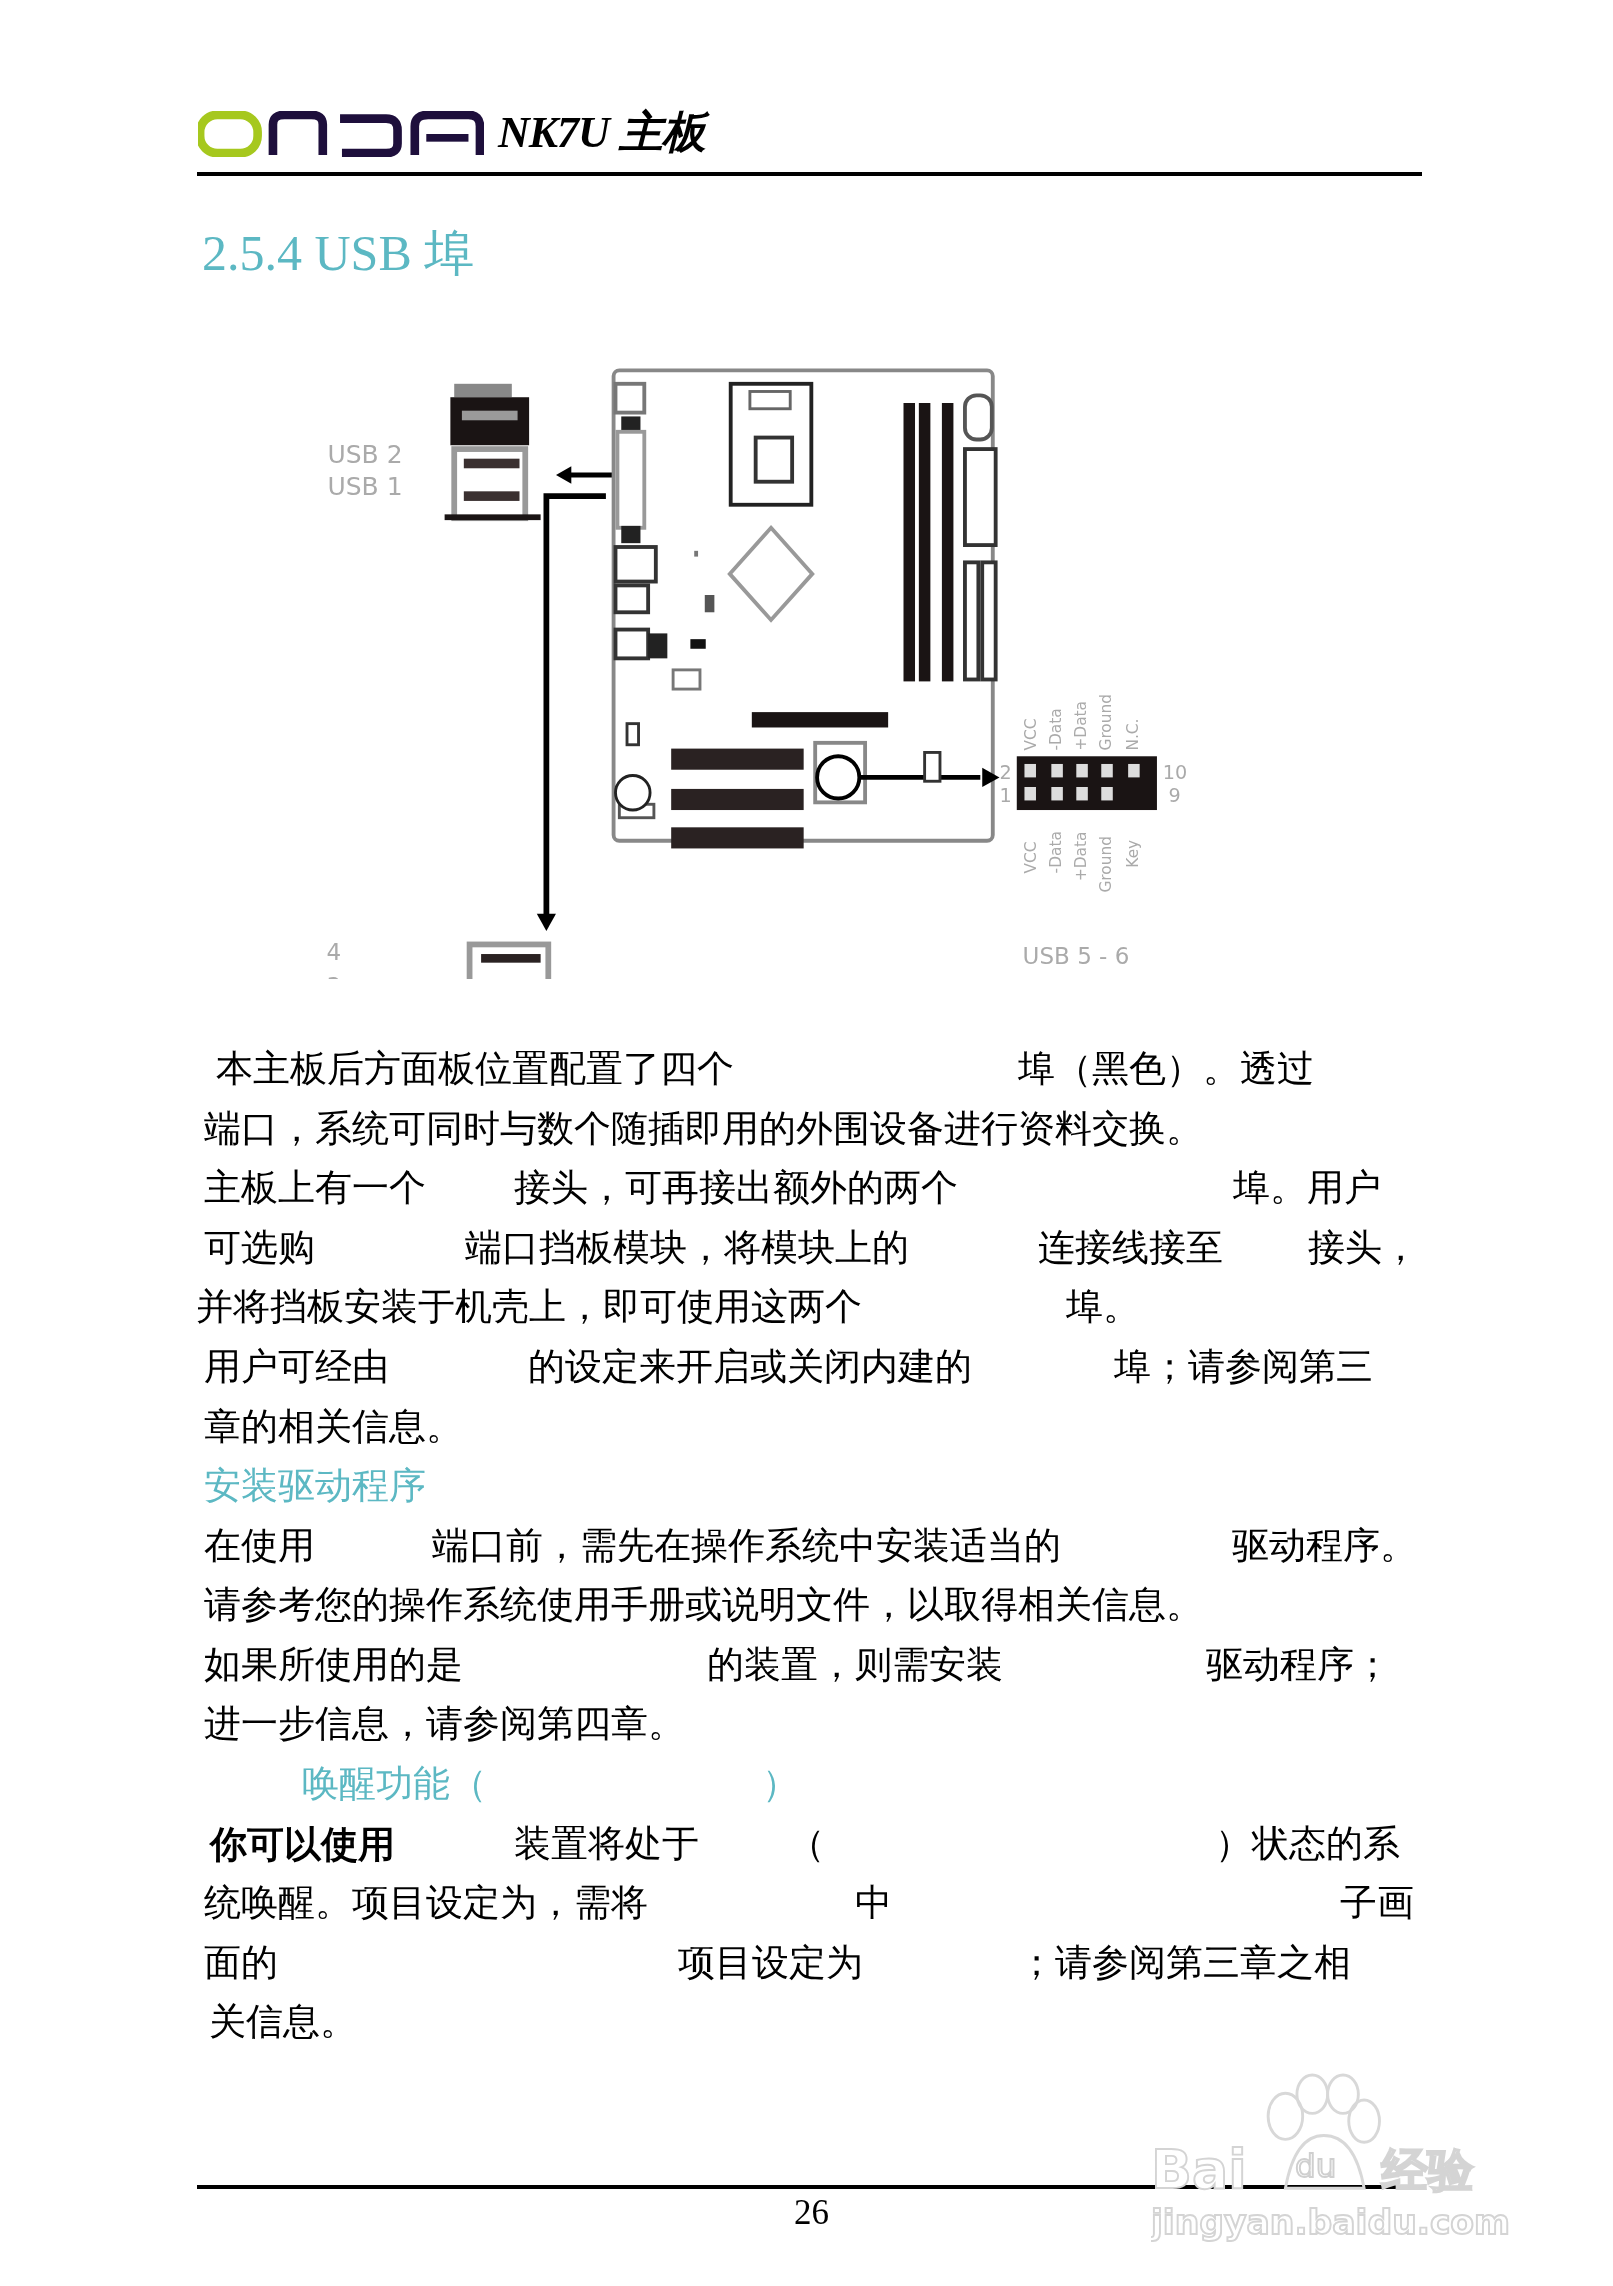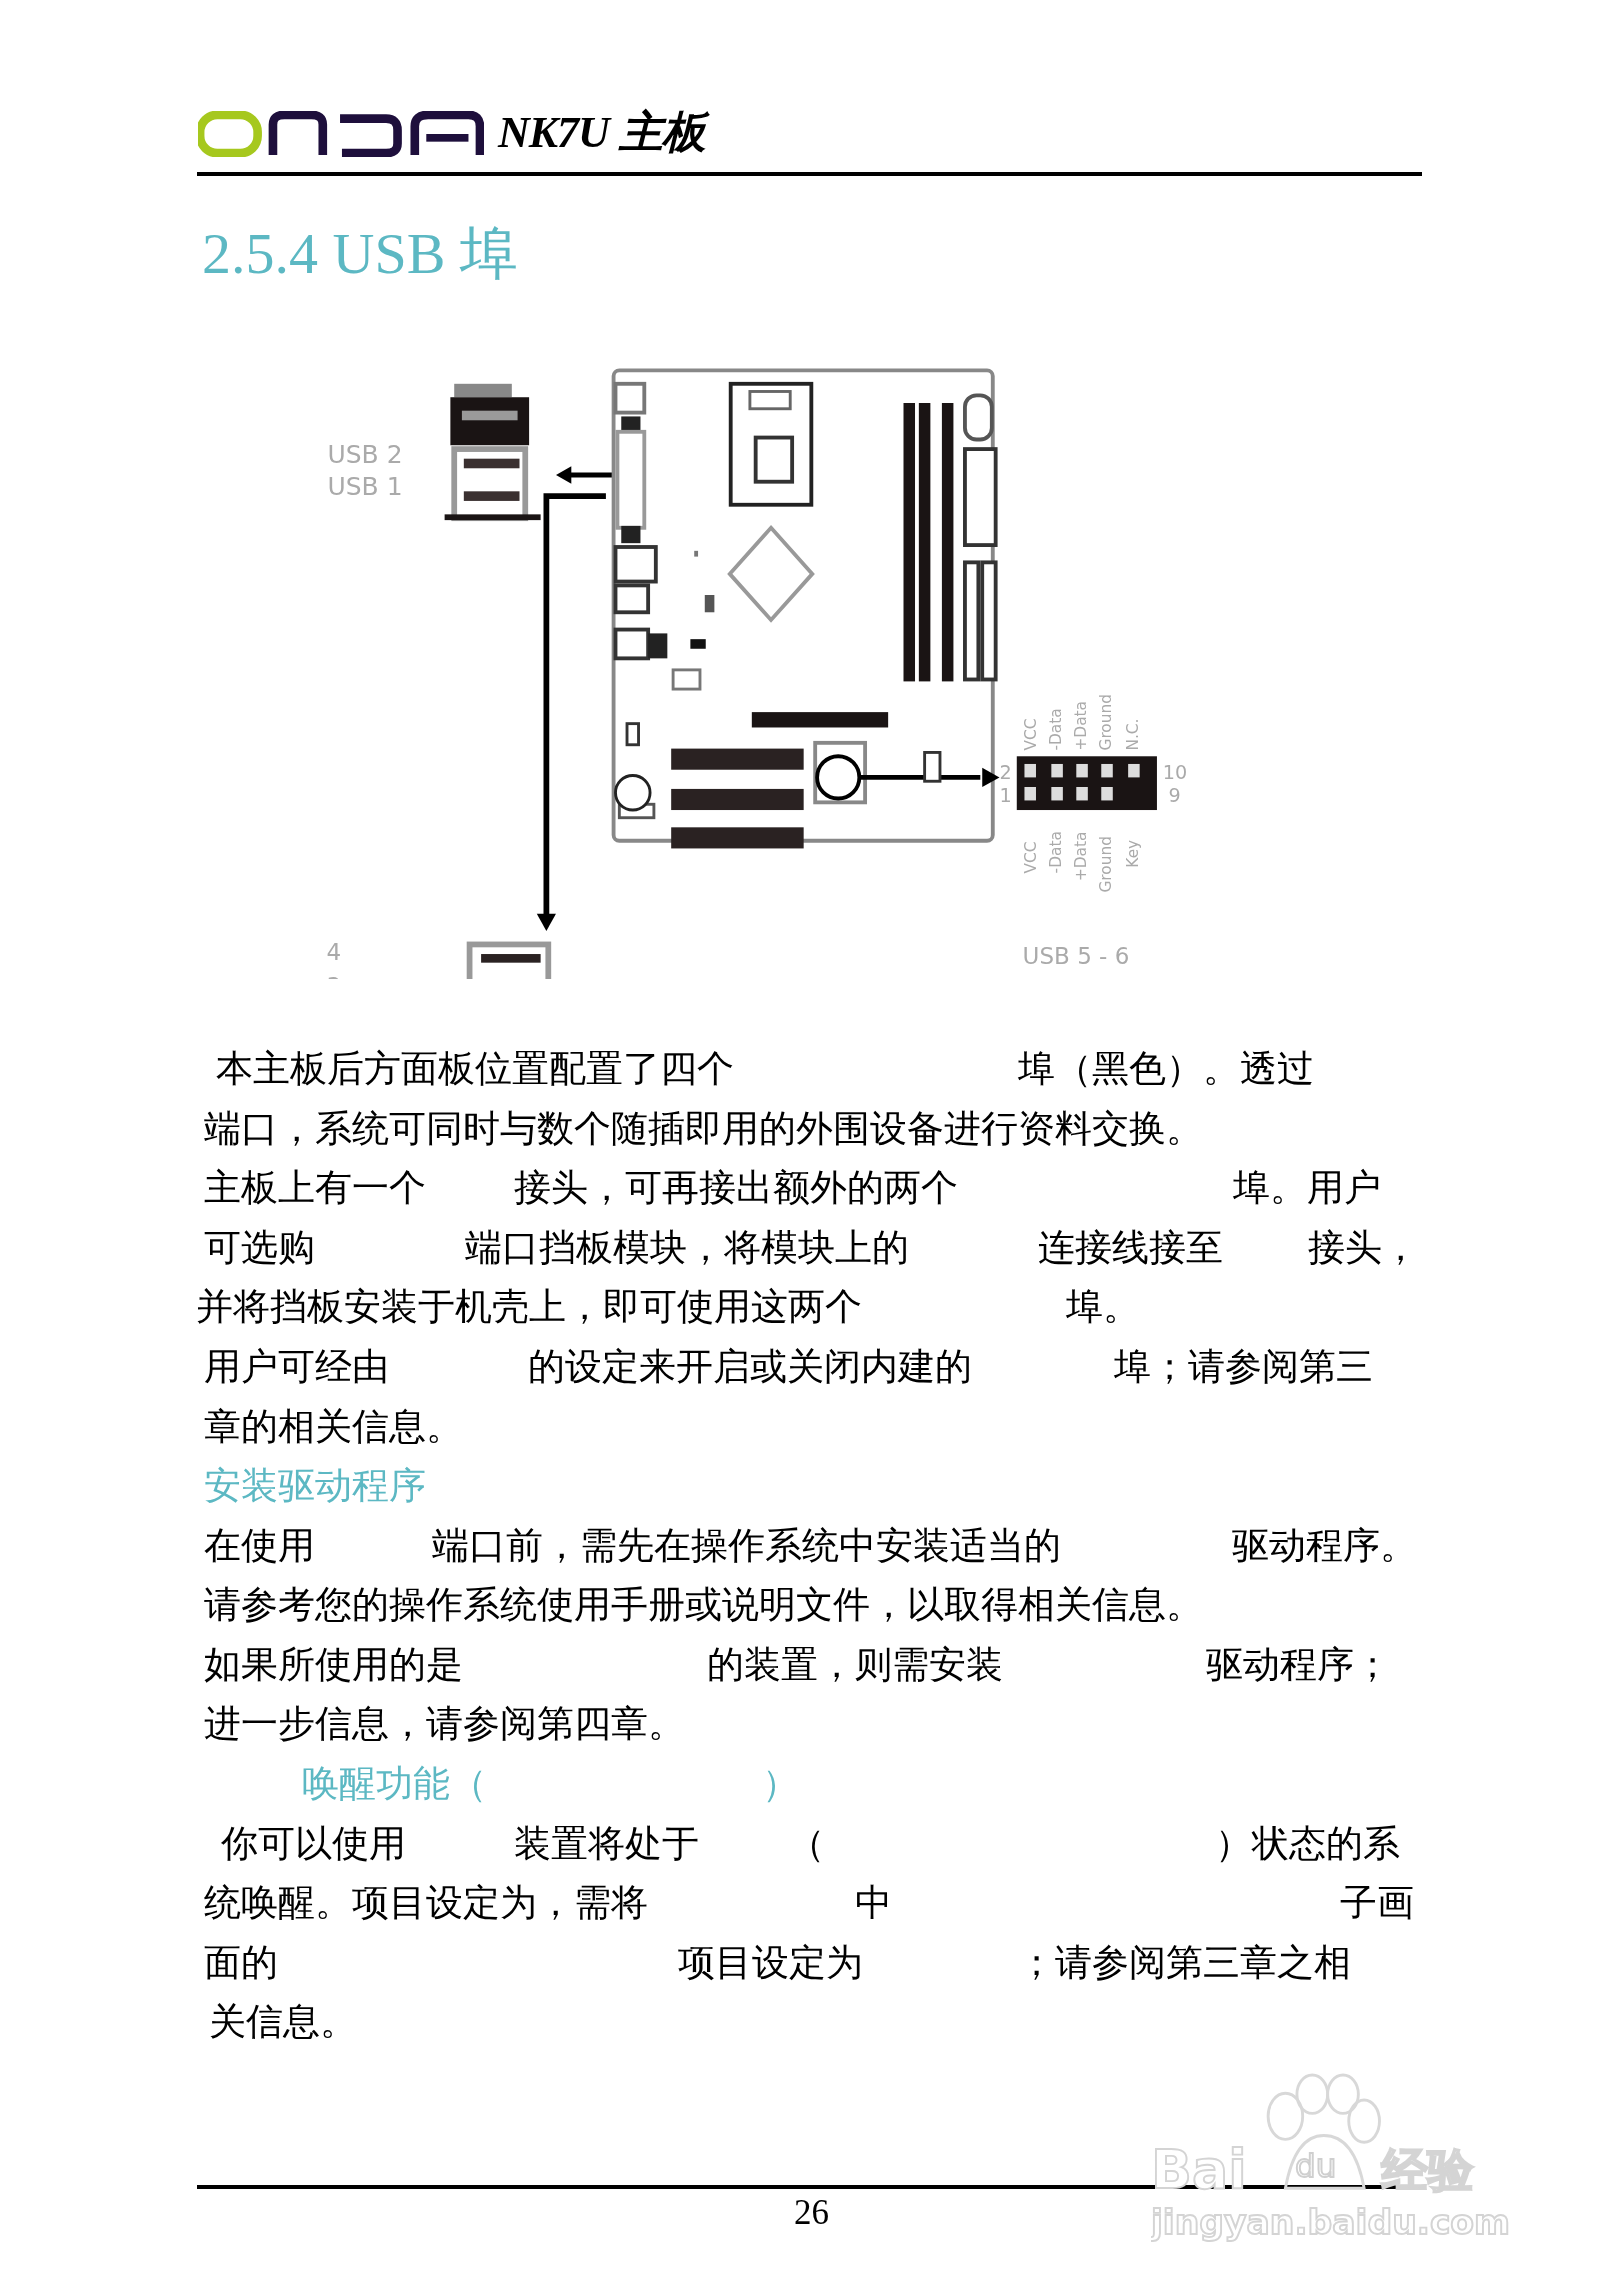--- a/index.html
+++ b/index.html
@@ -2,21 +2,21 @@
 <html><head>
 <meta charset="utf-8">
 <style>
   html, body { margin:0; padding:0; background:#ffffff; }
   body { width:1614px; height:2286px; position:relative; overflow:hidden;
          font-family:"DejaVu Serif","Liberation Serif",serif; color:#000; }
   .abs { position:absolute; }
   .logo { left:198px; top:111px; width:286px; height:46px; }
   .model { left:498px; top:106px; font-family:"Liberation Serif",serif; font-style:italic; font-weight:bold; font-size:44px; line-height:54px; letter-spacing:-1px; white-space:nowrap; }
   .hline { left:197px; width:1225px; height:3.8px; background:#000; }
-  .title { left:202px; top:223px; font-family:"Liberation Serif",serif; font-size:58px; line-height:61px; color:#5cb8c3; white-space:nowrap; }
+  .title { left:202px; top:223px; font-family:"Liberation Serif",serif; font-size:50px; line-height:61px; color:#5cb8c3; white-space:nowrap; }
   .diagram { left:327px; top:355px; width:961px; height:624px; }
   .line { position:absolute; height:48px; font-size:37px; line-height:48px; white-space:nowrap; }
   .seg { position:absolute; top:0; white-space:nowrap; }
   .teal { color:#5cb8c3; }
   .pageno { left:794px; top:2194px; font-family:"Liberation Serif",serif; font-size:35px; line-height:38px; }
   .watermark { left:1151px; top:2044px; width:384px; height:231px; }
 </style>
 </head>
 <body>
 
@@ -187,21 +187,21 @@
       <span class="seg" style="left: 1206px;">驱动程序；</span>
     </div>
     <div class="line" style="top: 1700px; left: 0px;">
       <span class="seg" style="left: 204px;">进一步信息，请参阅第四章。</span>
     </div>
     <div class="line teal" style="top: 1760px; left: 0px;">
       <span class="seg" style="left: 302px;">唤醒功能（</span>
       <span class="seg" style="left: 762px;">）</span>
     </div>
     <div class="line" style="top: 1820px; left: 0px;">
-      <span class="seg" style="left: 221px;">你可以使用</span>
+      <span class="seg" style="left: 210px; font-weight: bold;">你可以使用</span>
       <span class="seg" style="left: 514px;">装置将处于</span>
       <span class="seg" style="left: 788px;">（</span>
       <span class="seg" style="left: 1215px;">）状态的系</span>
     </div>
     <div class="line" style="top: 1879px; left: 0px;">
       <span class="seg" style="left: 204px;">统唤醒。项目设定为，需将</span>
       <span class="seg" style="left: 855px;">中</span>
       <span class="seg" style="left: 1340px;">子画</span>
     </div>
     <div class="line" style="top: 1939px; left: 0px;">

